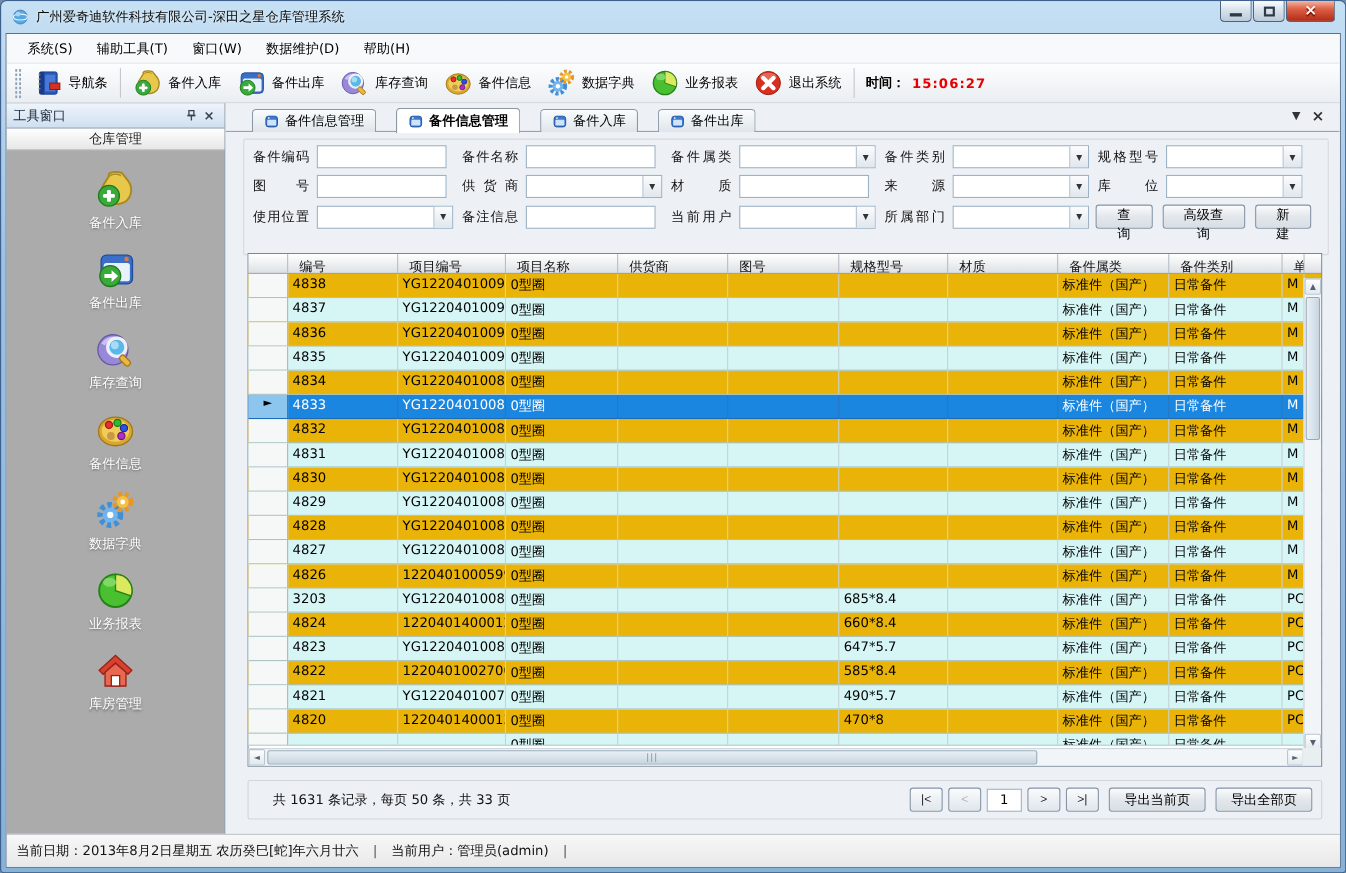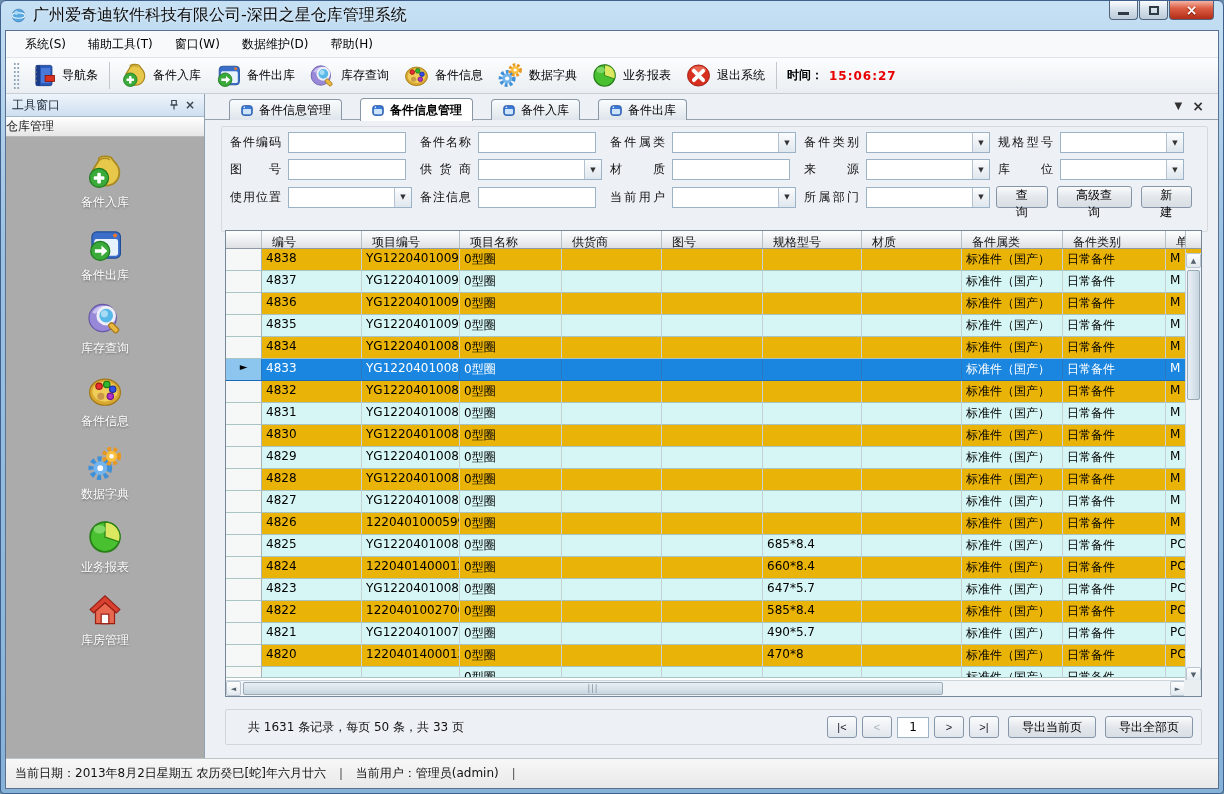--- a/index.html
+++ b/index.html
@@ -8,21 +8,21 @@
     position:absolute; inset:0; width:1224px; height:794px;
     background:linear-gradient(#c6e0f4,#9cc2e2 30%,#86b2d8);
     border:1px solid #3f608c; border-radius:6px 6px 4px 4px;
     font-family:"DejaVu Sans","Liberation Sans",sans-serif; font-size:12px; color:#000;
     overflow:hidden;
   }
   
   .titlebar { position:absolute; left:0; top:0; right:0; height:29px; display:flex; align-items:center; padding-left:9px; }
   .app-icon { width:17px; height:17px; margin-right:6px; }
   .app-icon svg { width:100%; height:100%; }
-  .title-text { font-size:16px; color:#0a0a0a; text-shadow:0 0 3px #eaf4fc; }
+  .title-text { font-size:12px; color:#0a0a0a; text-shadow:0 0 3px #eaf4fc; }
   .win-btns { position:absolute; right:9px; top:0; display:flex; gap:1px; }
   .win-btn { width:29px; height:19px; border:1px solid #50637a; border-top:none; border-radius:0 0 4px 4px;
     background:linear-gradient(#fafcfe,#d7e2ec 45%,#bccbda); display:flex; align-items:center; justify-content:center; cursor:default; }
   .win-btn.close { width:45px; background:linear-gradient(#f4b4a4,#dd5f44 40%,#b22c16); }
   .glyph-min { width:11px; height:3px; background:#2e3944; margin-top:6px; }
   .glyph-max { width:10px; height:9px; border:2px solid #2e3944; }
   .glyph-close { color:#fff; font-weight:bold; font-size:14px; line-height:1; text-shadow:0 1px 1px #701000; }
   
   .client { position:absolute; left:4px; right:4px; top:29px; bottom:4px; background:#fff; border:1px solid #5a7290; overflow:hidden; }
   
@@ -40,21 +40,21 @@
   
   .main { position:absolute; left:0; right:0; top:63px; bottom:30px; display:flex; }
   
   .sidebar { width:199px; display:flex; flex-direction:column; border-right:1px solid #8ea2b6; background:#ababab; }
   .sb-header { height:23px; background:linear-gradient(#eef4fb,#cfdff0); border-bottom:1px solid #a4b6c8;
     display:flex; align-items:center; padding:0 6px; color:#1a2a3a; }
   .sb-header-label { flex:1; }
   .sb-hbtn { width:16px; height:16px; display:flex; align-items:center; justify-content:center; color:#3a4450; font-size:12px; cursor:default; }
   .sb-hbtn svg { width:12px; height:12px; }
   .sb-section { height:20px; background:linear-gradient(#ffffff,#e6e6e6); border-bottom:1px solid #b8b8b8;
-    text-align:left; line-height:19px; color:#222; }
+    text-align:center; line-height:19px; color:#222; }
   .sb-body { flex:1; display:flex; flex-direction:column; align-items:center; padding-top:16px; overflow:hidden; }
   .sb-item { display:flex; flex-direction:column; align-items:center; margin-bottom:15px; cursor:default; width:100%; }
   .sb-icon { width:38px; height:38px; } .sb-icon svg { width:100%; height:100%; }
   .sb-label { margin-top:3px; color:#fff; text-shadow:0 1px 2px #666; }
   
   .content { flex:1; position:relative; background:#edf1f6; overflow:hidden; }
   .tab-line { position:absolute; left:0; right:0; top:25px; height:1px; background:#98a2ac; }
   .tabstrip { position:absolute; left:24px; top:3px; right:60px; height:23px; display:flex; align-items:flex-end; gap:18px; }
   .tab { display:flex; align-items:center; gap:5px; height:21px; padding:0 10px;
     border:1px solid #8a98a6; border-bottom:none; border-radius:4px 4px 0 0;
@@ -602,21 +602,21 @@
                 <div class="cell" style="width: 100px;"></div>
                 <div class="cell" style="width: 101px;"></div>
                 <div class="cell" style="width: 99px;"></div>
                 <div class="cell" style="width: 100px;"></div>
                 <div class="cell" style="width: 101px;">标准件（国产）</div>
                 <div class="cell" style="width: 103px;">日常备件</div>
                 <div class="cell" style="width: 20px;">M</div>
               </div>
               <div class="row alt">
                 <div class="cell selector" style="width: 36px;"></div>
-                <div class="cell" style="width: 100px;">4825</div>
+                <div class="cell" style="width: 100px;">3203</div>
                 <div class="cell" style="width: 98px;">YG12204010081</div>
                 <div class="cell" style="width: 102px;">0型圈</div>
                 <div class="cell" style="width: 100px;"></div>
                 <div class="cell" style="width: 101px;"></div>
                 <div class="cell" style="width: 99px;">685*8.4</div>
                 <div class="cell" style="width: 100px;"></div>
                 <div class="cell" style="width: 101px;">标准件（国产）</div>
                 <div class="cell" style="width: 103px;">日常备件</div>
                 <div class="cell" style="width: 20px;">PC</div>
               </div>

